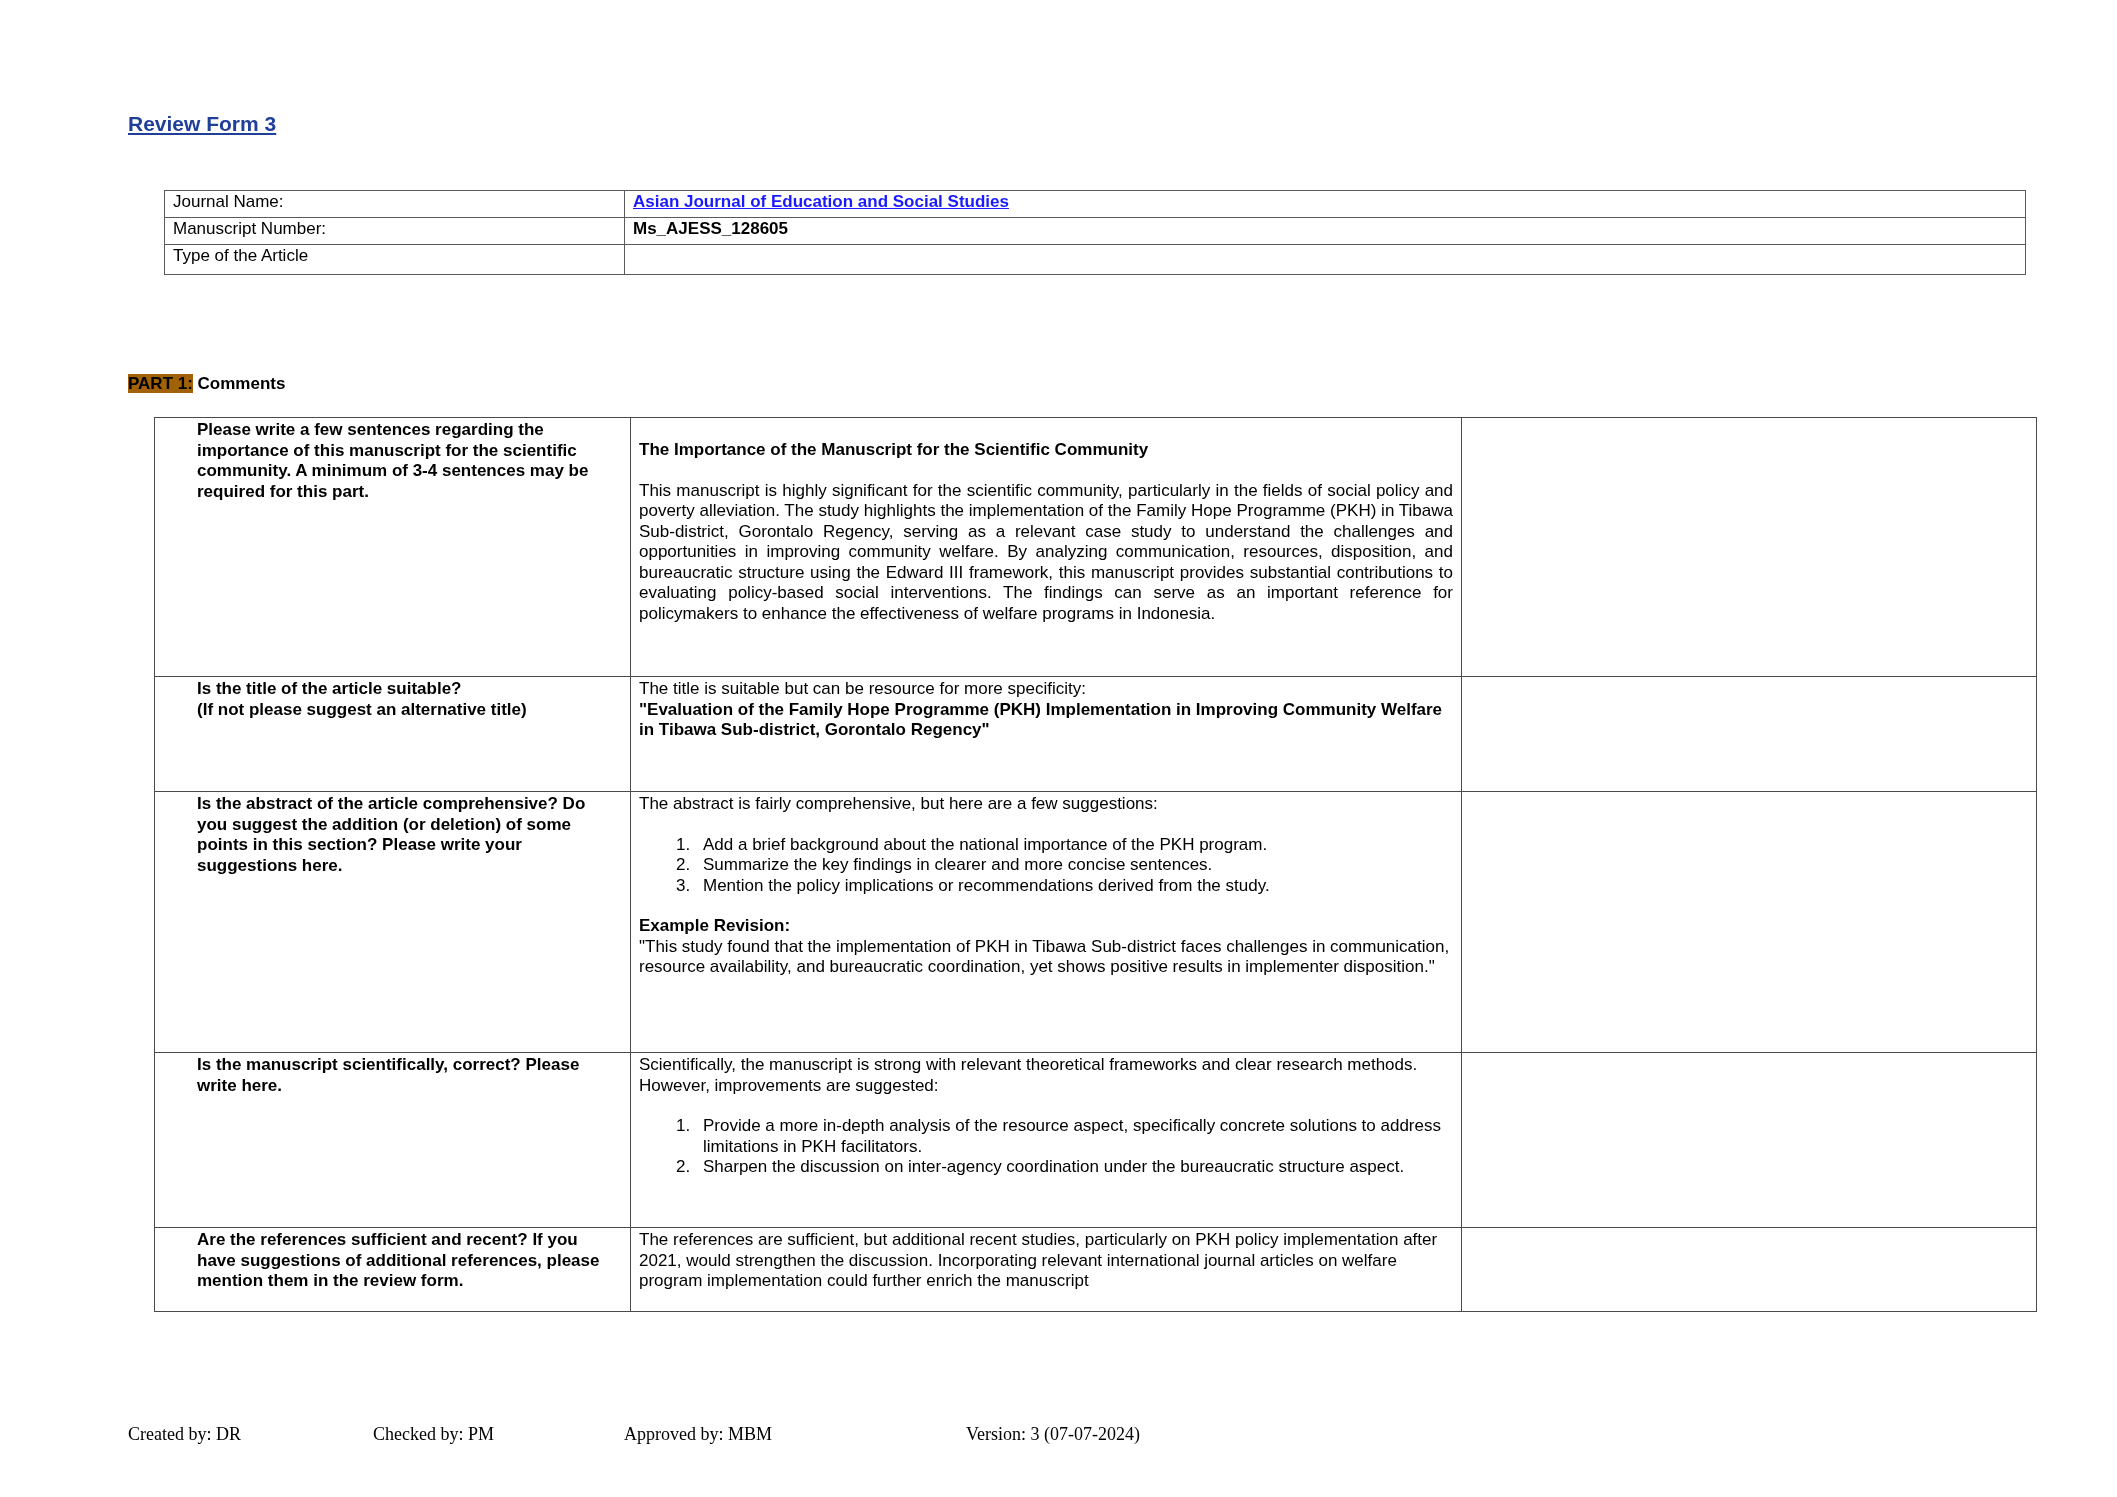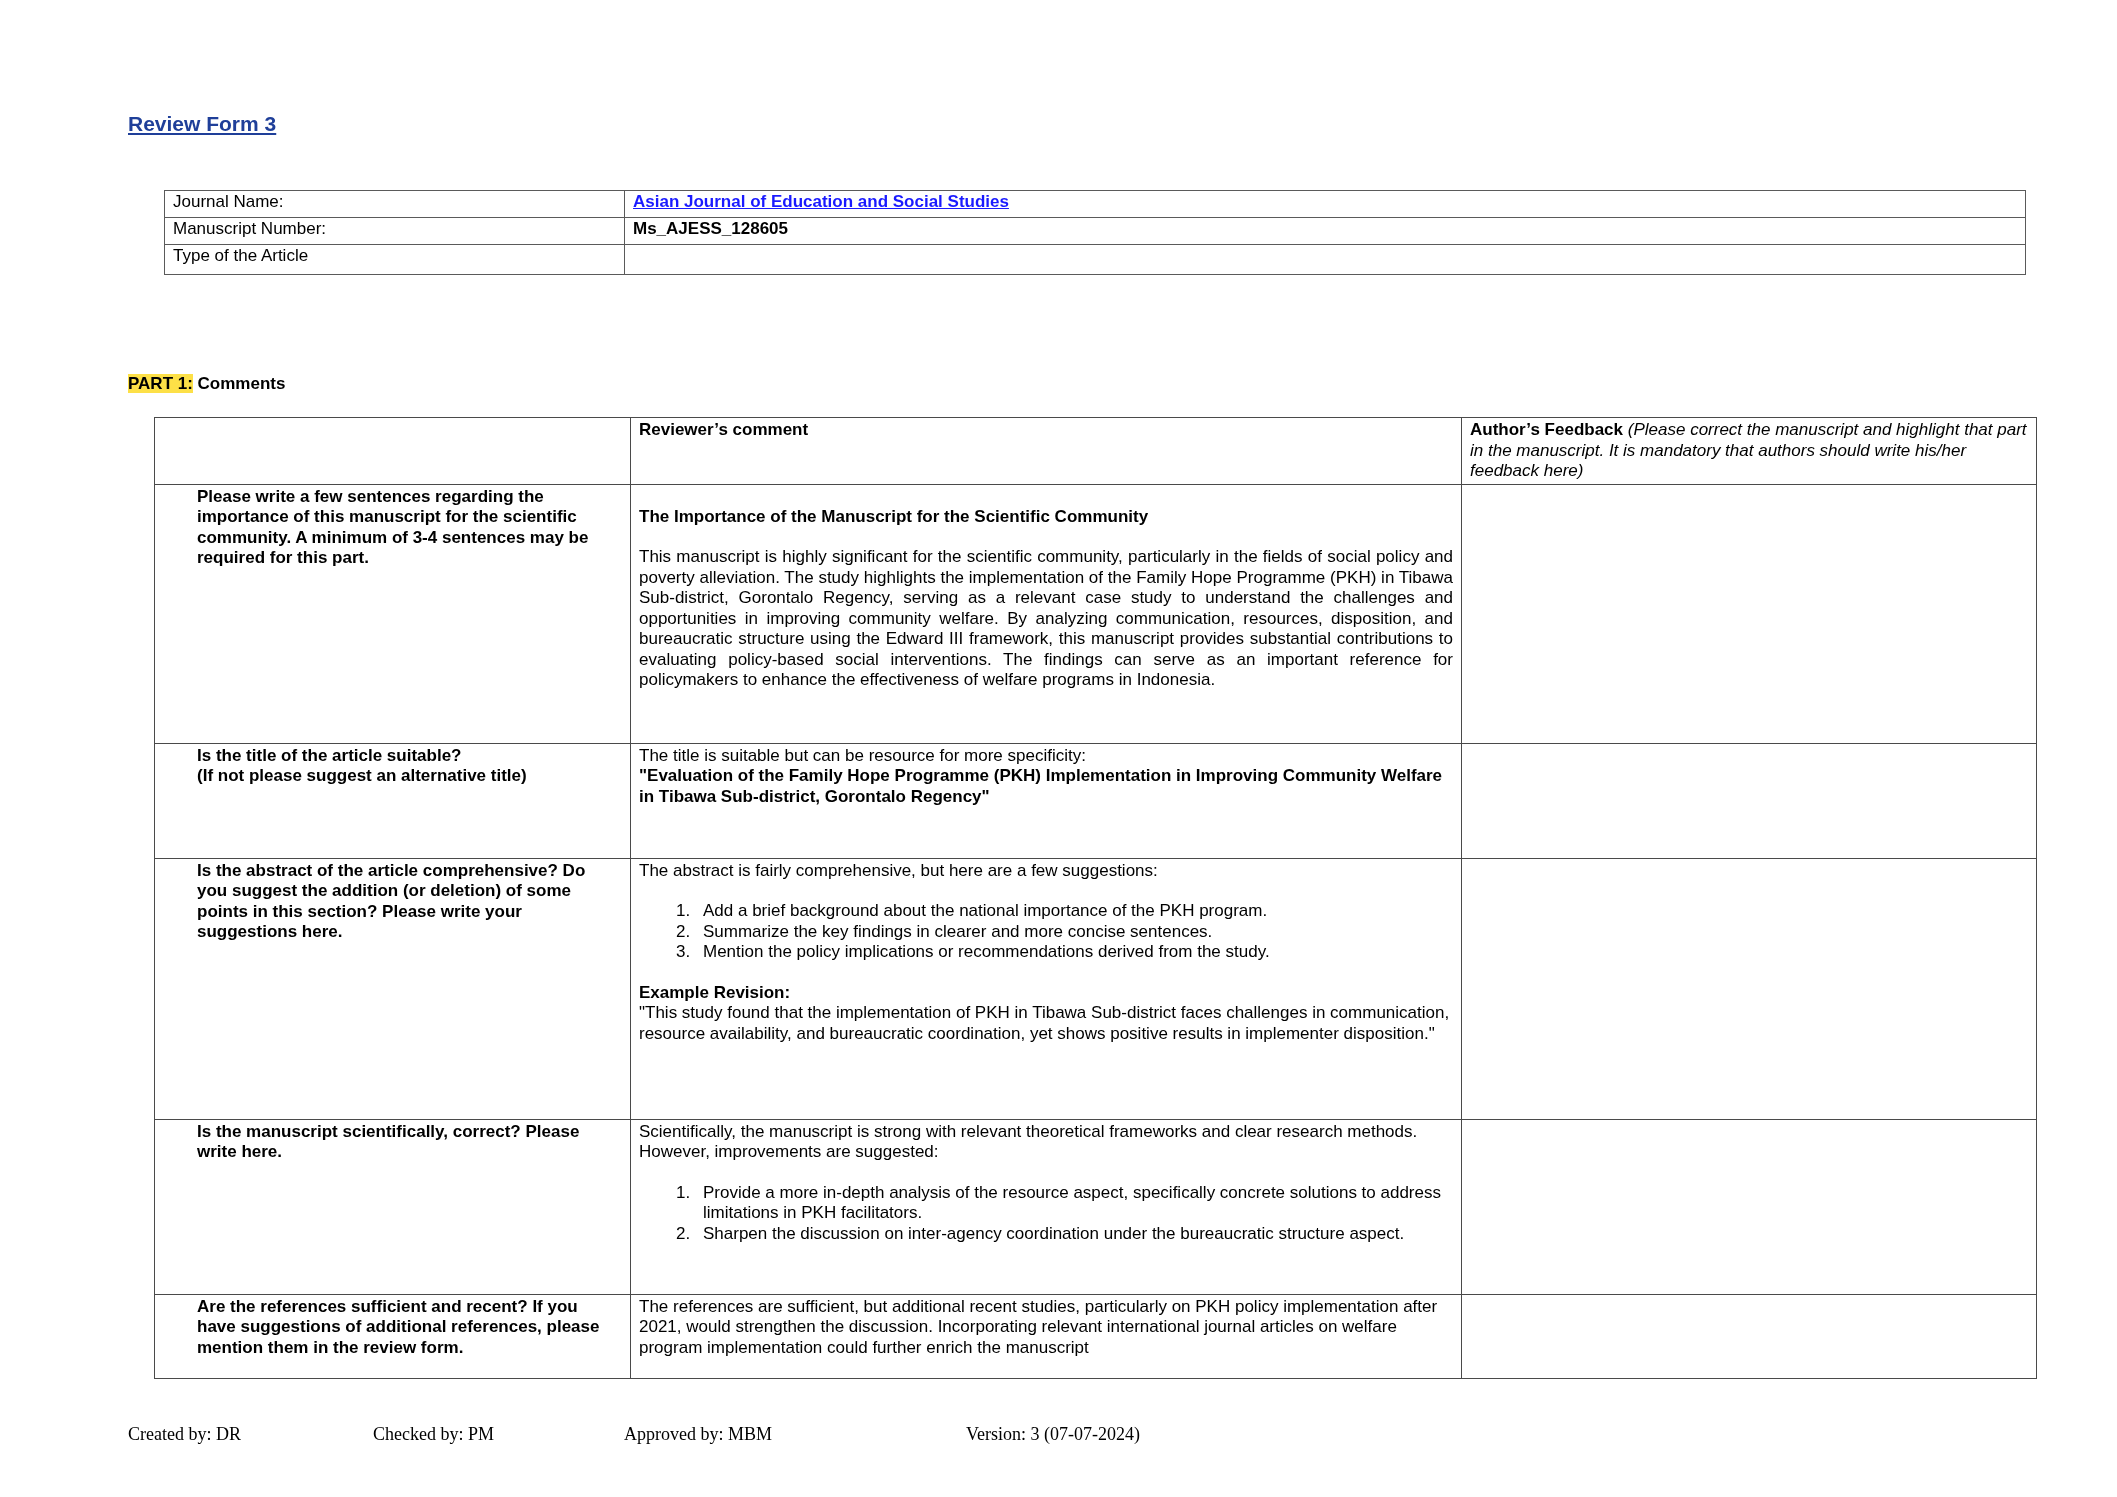--- a/index.html
+++ b/index.html
@@ -13,21 +13,21 @@
   #meta-table td { border:1.5px solid #5a5a5a; font-size:17px; padding:1px 8px; vertical-align:top; }
   #meta-table td.label { width:443px; }
   #meta-table tr.r1 td { height:24px; }
   #meta-table tr.r2 td { height:24px; }
   #meta-table tr.r3 td { height:56px; }
   #meta-table tr.r4 td { height:27px; }
   .link { color:#1a1aff; text-decoration:underline; font-weight:bold; }
   .bold { font-weight:bold; }
   .vcenter { vertical-align:middle !important; }
   #part-label { left:128px; top:374px; font-size:17px; font-weight:bold; }
-  .hl { background:#fde047;text-align:right; }
+  .hl { background:#a16207;text-align:right; }
   #comments-table { left:118px; top:417px; width:1882px; }
   #comments-table td { border:1.5px solid #4a4a4a; font-size:17px; vertical-align:top; padding:2px 8px; line-height:20.5px; }
   #comments-table col.c1 { width:476px; }
   #comments-table col.c2 { width:831px; }
   #comments-table col.c3 { width:575px; }
   .q { font-weight:bold; padding-left:42px !important; padding-right:10px !important; }
   .hdr td { height:57px; }
   .row1 td { height:254px; }
   .row2 td { height:110px; }
   .row3 td { height:256px; }
@@ -64,25 +64,20 @@
 
 <div id="part-label" class="abs"><span class="hl">PART  1:</span><span> Comments</span></div>
 
 <table id="comments-table">
   <colgroup>
       <col class="c1">
       <col class="c2">
       <col class="c3">
     </colgroup>
   <tbody>
-      <tr class="hdr">
-    <td></td>
-    <td class="bold">Reviewer’s comment</td>
-    <td><span class="bold">Author’s Feedback</span><span class="italic"> (Please correct the manuscript and highlight that part in the manuscript. It is mandatory that authors should write his/her feedback here)</span></td>
-  </tr>
 
   <tr class="row1">
     <td class="q">Please write a few sentences regarding the importance of this manuscript for the scientific community. A minimum of 3-4 sentences may be required for this part.</td>
     <td>
       <div class="gap"></div>
       <div class="bold">The Importance of the Manuscript for the Scientific Community</div>
       <div class="gap"></div>
       <div class="just">This manuscript is highly significant for the scientific community, particularly in the fields of social policy and poverty alleviation. The study highlights the implementation of the Family Hope Programme (PKH) in Tibawa Sub-district, Gorontalo Regency, serving as a relevant case study to understand the challenges and opportunities in improving community welfare. By analyzing communication, resources, disposition, and bureaucratic structure using the Edward III framework, this manuscript provides substantial contributions to evaluating policy-based social interventions. The findings can serve as an important reference for policymakers to enhance the effectiveness of welfare programs in Indonesia.</div>
     </td>
     <td></td>

